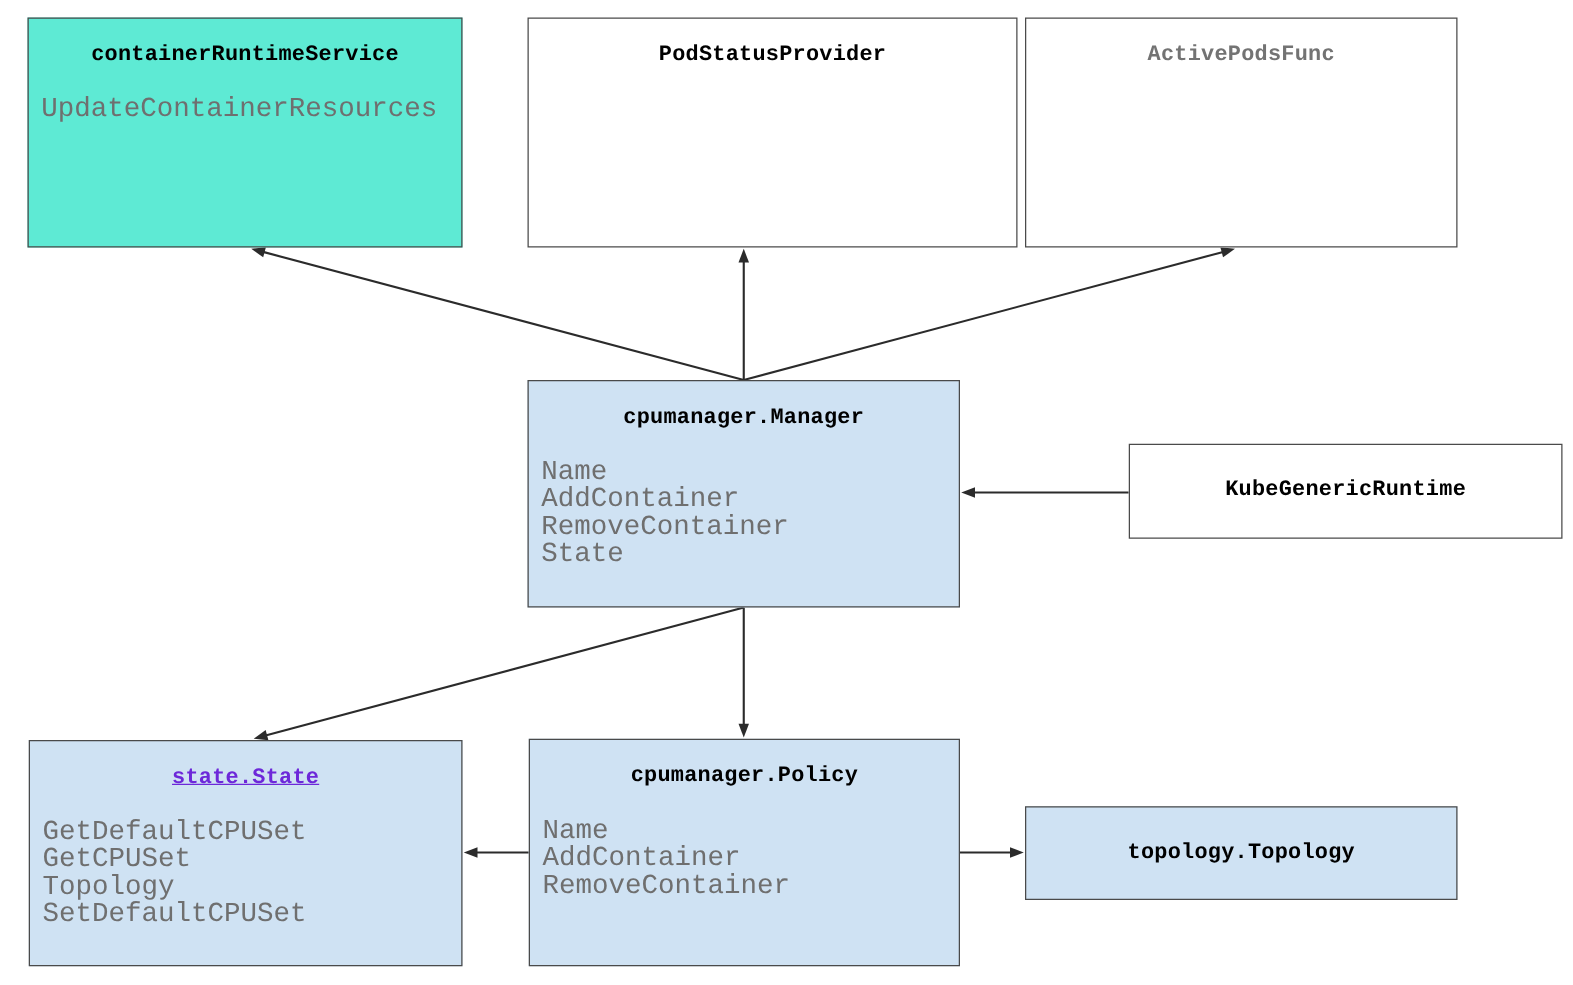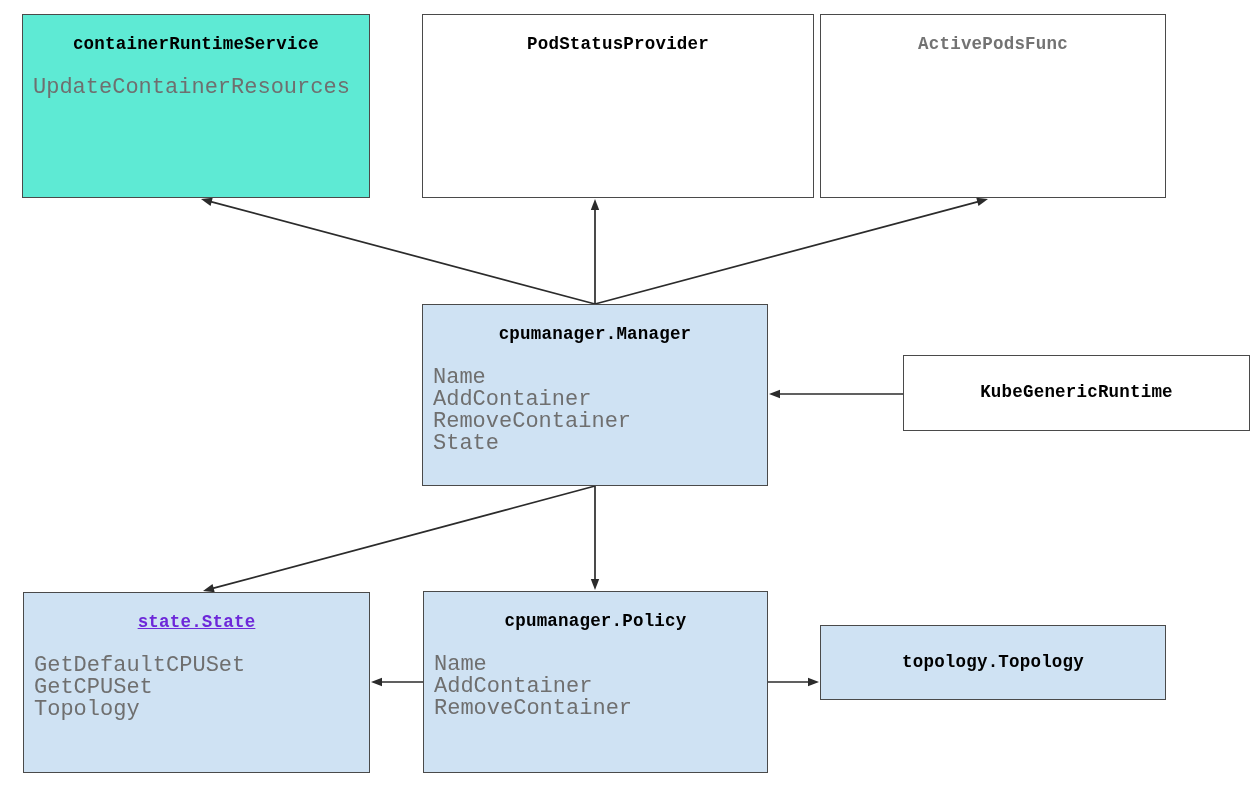--- a/index.html
+++ b/index.html
@@ -135,28 +135,29 @@
       </div>
       <div class="node" style="left: 903px; top: 355px; width: 347px; height: 76px; border-color: rgb(74, 74, 74); background: rgb(255, 255, 255); padding-left: 17px;">
         <div class="node-title mid" style="color: rgb(0, 0, 0);">KubeGenericRuntime</div>
       </div>
       <div class="node filled" style="left: 23px; top: 592px; width: 347px; height: 181px; border-color: rgb(74, 74, 74); background: rgb(207, 226, 243);">
         <div class="node-title top" style="color: #6d28d9; text-decoration: underline;">state.State</div>
         <div class="node-members" style="color: rgb(111, 111, 111);">
           <span class="member-line">GetDefaultCPUSet</span>
           <span class="member-line">GetCPUSet</span>
           <span class="member-line">Topology</span>
+          <span class="member-line">SetDefaultCPUSet</span>
         </div>
       </div>
       <div class="node filled" style="left: 423px; top: 591px; width: 345px; height: 182px; border-color: rgb(74, 74, 74); background: rgb(207, 226, 243);">
         <div class="node-title top" style="color: rgb(0, 0, 0);">cpumanager.Policy</div>
         <div class="node-members" style="color: rgb(111, 111, 111);">
           <span class="member-line">Name</span>
           <span class="member-line">AddContainer</span>
           <span class="member-line">RemoveContainer</span>
         </div>
       </div>
-      <div class="node filled" style="left: 820px; top: 625px; width: 346px; height: 75px; border-color: rgb(74, 74, 74); background: rgb(207, 226, 243);">
+      <div class="node filled" style="left: 820px; top: 645px; width: 346px; height: 75px; border-color: rgb(74, 74, 74); background: rgb(207, 226, 243);">
         <div class="node-title mid" style="color: rgb(0, 0, 0);">topology.Topology</div>
       </div>
     </div>
 
 </div>
 
 </body></html>

